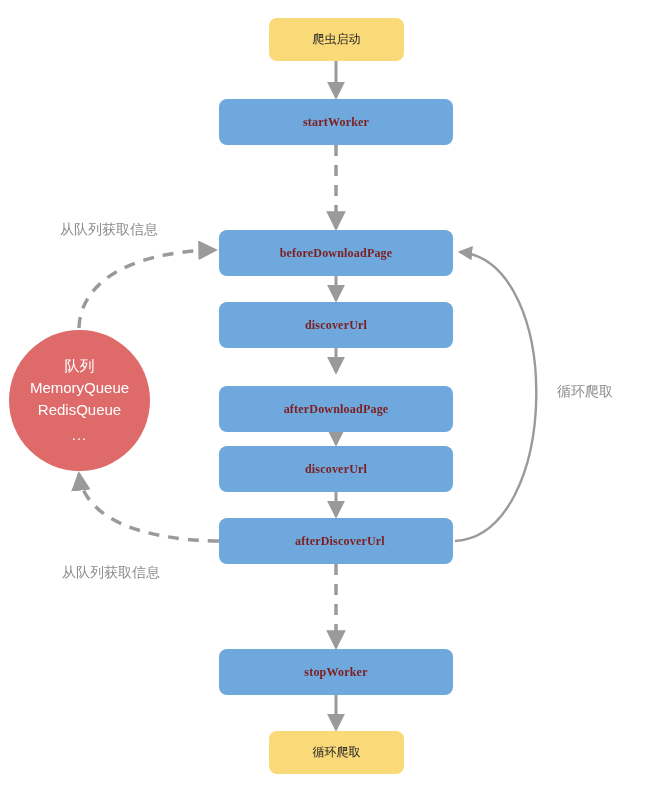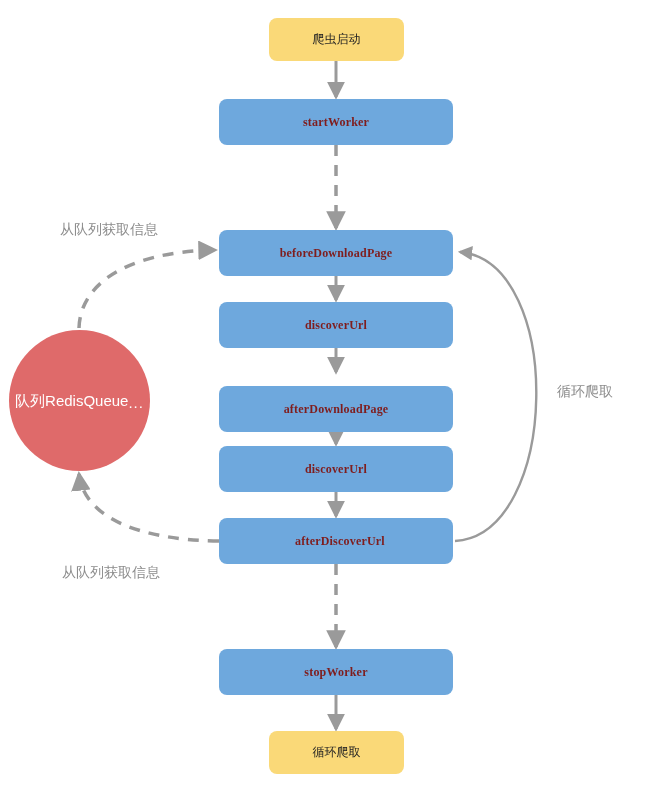--- a/index.html
+++ b/index.html
@@ -43,21 +43,21 @@
     color: #222222;
     font-size: 12px;
     font-weight: normal;
   }
   .node-circle {
     position: absolute;
     border-radius: 50%;
     background: #df6a6a;
     color: #ffffff;
     display: flex;
-    flex-direction: row;
+    flex-direction: column;
     align-items: center;
     justify-content: center;
     text-align: center;
     line-height: 1.45;
     font-size: 15px;
     z-index: 3;
   }
   .node-circle .c-line { display: block; }
   .node-circle .c-dots { font-size: 15px; margin-top: 4px; letter-spacing: 1px; }
   .edge-label {
@@ -138,20 +138,21 @@
 <div class="node node-blue" style="left:219px; top:649px; width:234px; height:46px;">
   <span>stopWorker</span>
 </div>
 
 <div class="node node-yellow" style="left:269px; top:731px; width:135px; height:43px;">
   <span>循环爬取</span>
 </div>
 
 <div class="node-circle" style="left:9px; top:330px; width:141px; height:141px;">
   <span class="c-line">队列</span>
+  <span class="c-line">MemoryQueue</span>
   <span class="c-line">RedisQueue</span>
   <span class="c-dots">...</span>
 </div>
 
 <div class="edge-label" style="left:60px; top:221px;">从队列获取信息</div>
 
 <div class="edge-label" style="left:62px; top:564px;">从队列获取信息</div>
 
 <div class="edge-label" style="left:557px; top:383px;">循环爬取</div>
 

